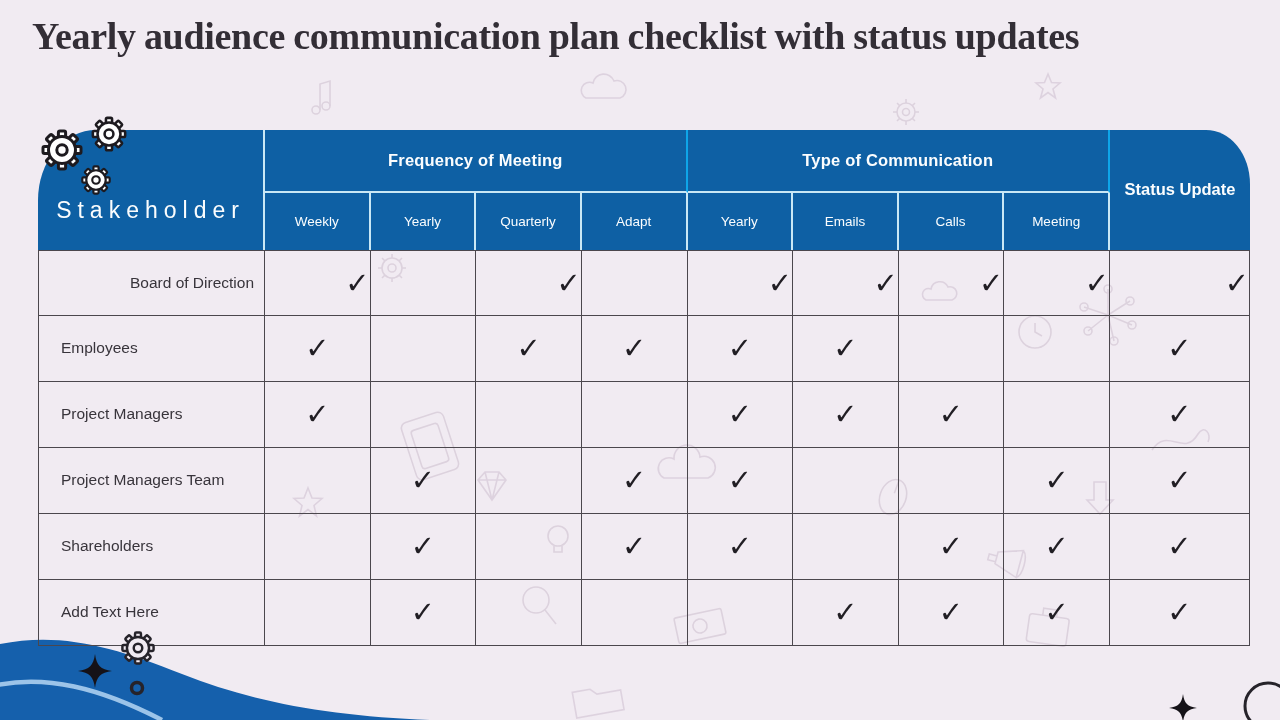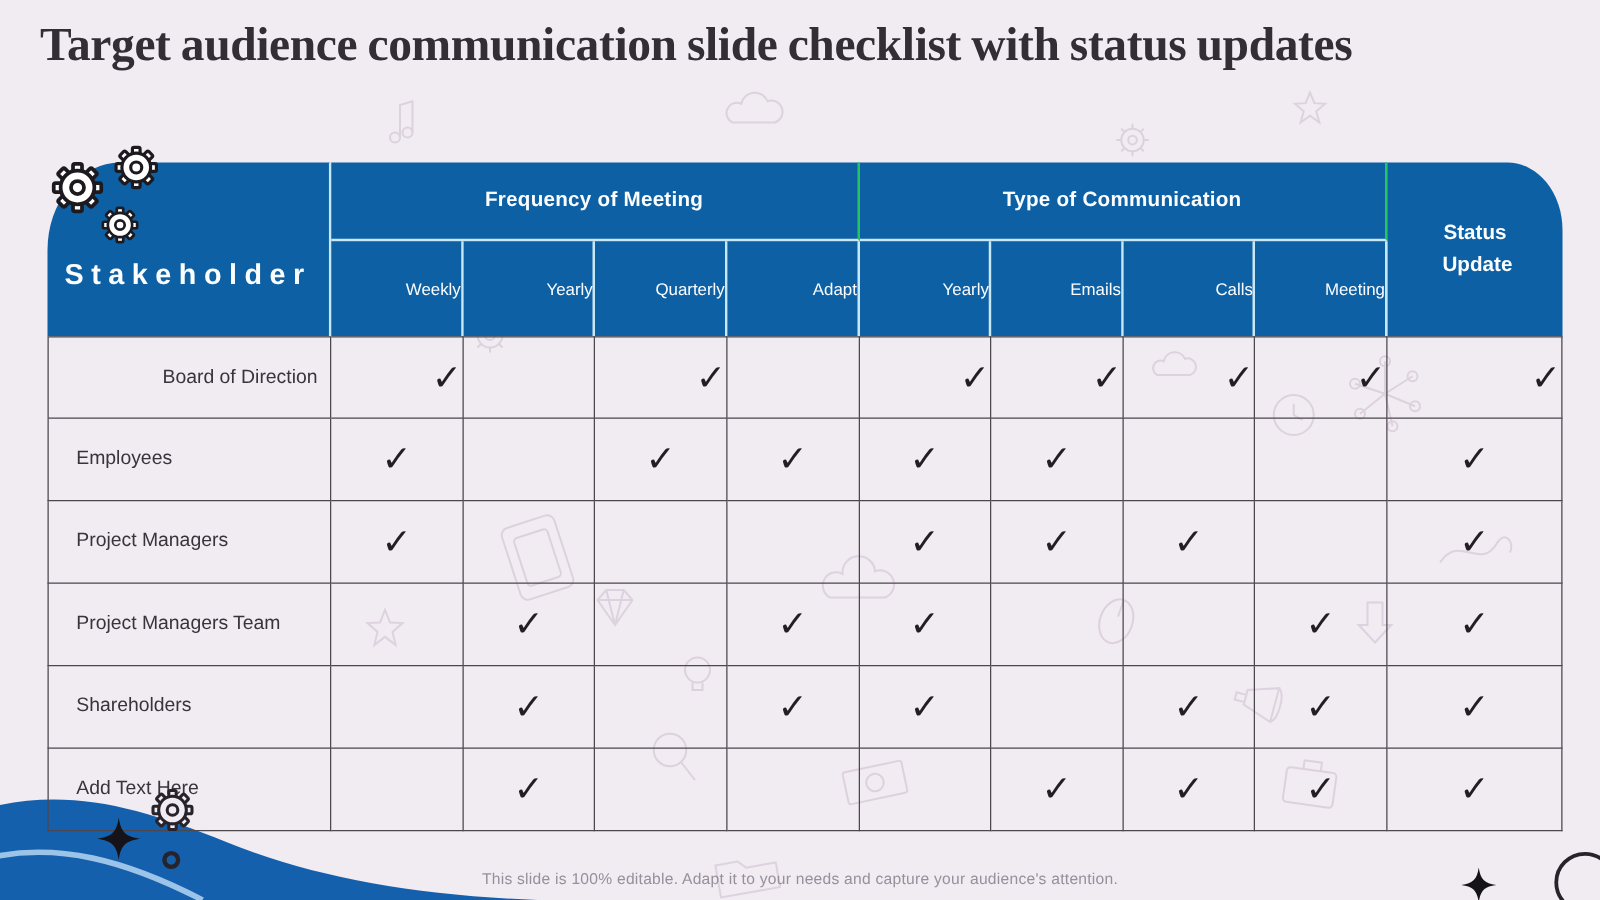--- a/index.html
+++ b/index.html
@@ -20,35 +20,35 @@
     position:absolute; left:33px; top:65px; width:1100px; z-index:2;
     font-size:11px; color:#6E6973; letter-spacing:.1px;
   }
   .tbl-wrap{position:absolute; left:38px; top:130px; z-index:2;}
   table.plan{
     width:1212px; table-layout:fixed; border-collapse:separate; border-spacing:0;
   }
   .plan th,.plan td{box-sizing:border-box; padding:0; text-align:center; vertical-align:middle;}
   .plan thead th{background:#0E60A4; color:#FBFDFE;}
   .plan thead tr.r1 th{height:63px;}
-  .plan thead tr.r2 th{height:76px;text-align:right;}
+  .plan thead tr.r2 th{height:57px;}
   th.stake{
     border-top-left-radius:58px 70px;
     border-right:2px solid #C9E8F5;
-    vertical-align:bottom; padding-bottom:36px;
-    font-size:23px; font-weight:700; letter-spacing:6px;
+    vertical-align:bottom; padding-bottom:26px;
+    font-size:23px; font-weight:400; letter-spacing:6px;
   }
   th.group{
-    border-right:2px solid #22c55e; border-bottom:2px solid #C9E8F5;
+    border-right:2px solid #0ea5e9; border-bottom:2px solid #C9E8F5;
     font-size:16.5px; font-weight:700; letter-spacing:.2px;
   }
   th.sub{border-right:2px solid #C9E8F5; font-size:13.5px; font-weight:400;}
   th.status{
     border-top-right-radius:44px 54px;
-    font-size:16.5px; font-weight:700; padding:0 44px; line-height:1.55;
+    font-size:16.5px; font-weight:700; padding:0 14px; line-height:1.55;
   }
   .plan tbody tr{height:66px;}
   .plan tbody td{
     background:transparent;
     border-right:1.5px solid #4B474D; border-bottom:1.5px solid #4B474D;
   }
   .plan tbody td:first-child{border-left:1.5px solid #4B474D;}
   .plan tbody tr:first-child td{border-top:1.5px solid #4B474D;text-align:right;}
   td.label{
     text-align:left; padding:0 10px 0 22px;
@@ -149,21 +149,21 @@
       </g>
     <g transform="translate(940,294)">
         <path d="M-14,6 A6,6 0 1 1 -9,-5 A9,9 0 0 1 8,-7 A6,6 0 1 1 12,6 Z"></path>
       </g>
     <g transform="translate(558,540)">
         <circle cy="-4" r="10"></circle>
         <path d="M-4,6 L-4,12 L4,12 L4,6"></path>
       </g>
   </svg>
 
-  <div class="page-title">Target audience communication slide checklist with status updates</div>
+  <div class="page-title">Yearly audience communication plan checklist with status updates</div>
 
   <div class="tbl-wrap">
     <table class="plan">
       <colgroup>
         <col style="width:227px">
         <col span="8" style="width:105.6px">
         <col style="width:140px">
       </colgroup>
       <thead>
         <tr class="r1">
@@ -330,15 +330,14 @@
           <rect x="-3.6" y="-19" width="7.2" height="8" rx="1.5" transform="rotate(270)"></rect>
           <rect x="-3.6" y="-19" width="7.2" height="8" rx="1.5" transform="rotate(315)"></rect>
         </g>
       <circle r="13.5"></circle>
         <circle r="5.2"></circle>
     </g>
     <circle cx="137" cy="688" r="5.5" fill="none" stroke="#26232A" stroke-width="3.5"></circle>
     <circle cx="1268" cy="706" r="23" fill="none" stroke="#26232A" stroke-width="3"></circle>
   </svg>
 
-  <div class="footer-note">This slide is 100% editable. Adapt it to your needs and capture your audience's attention.</div>
 
 </div>
 
 </body></html>

